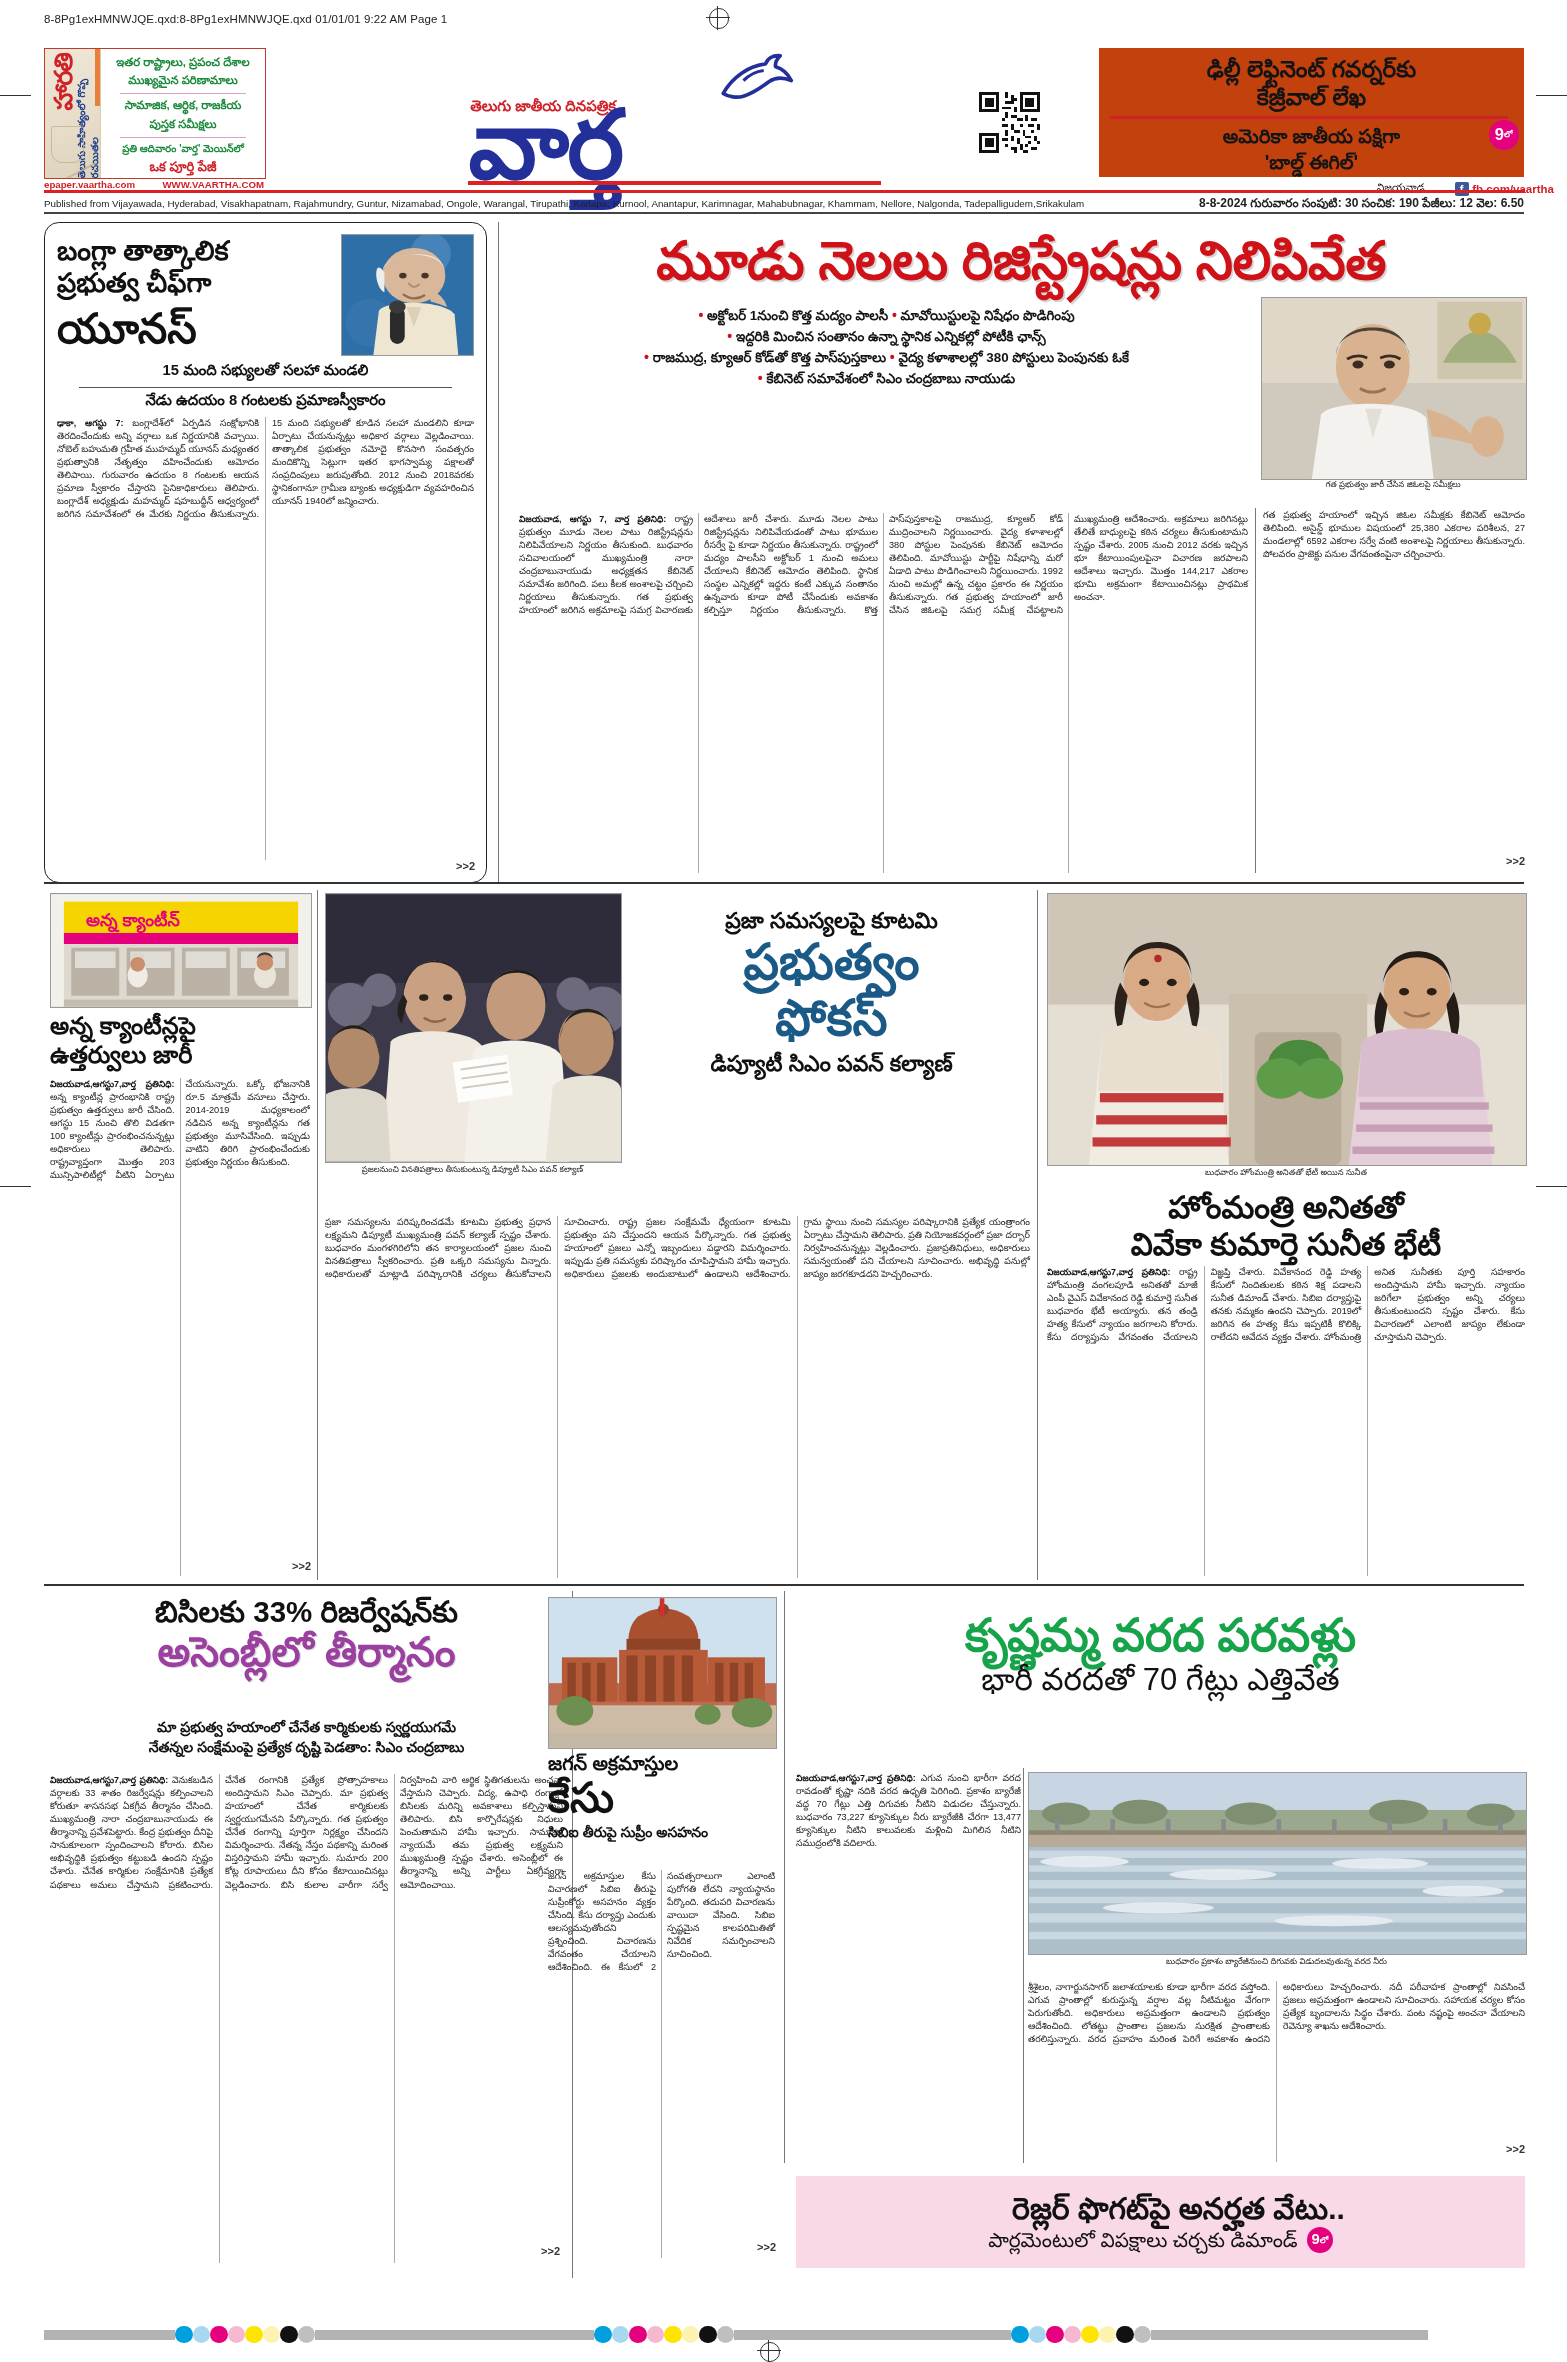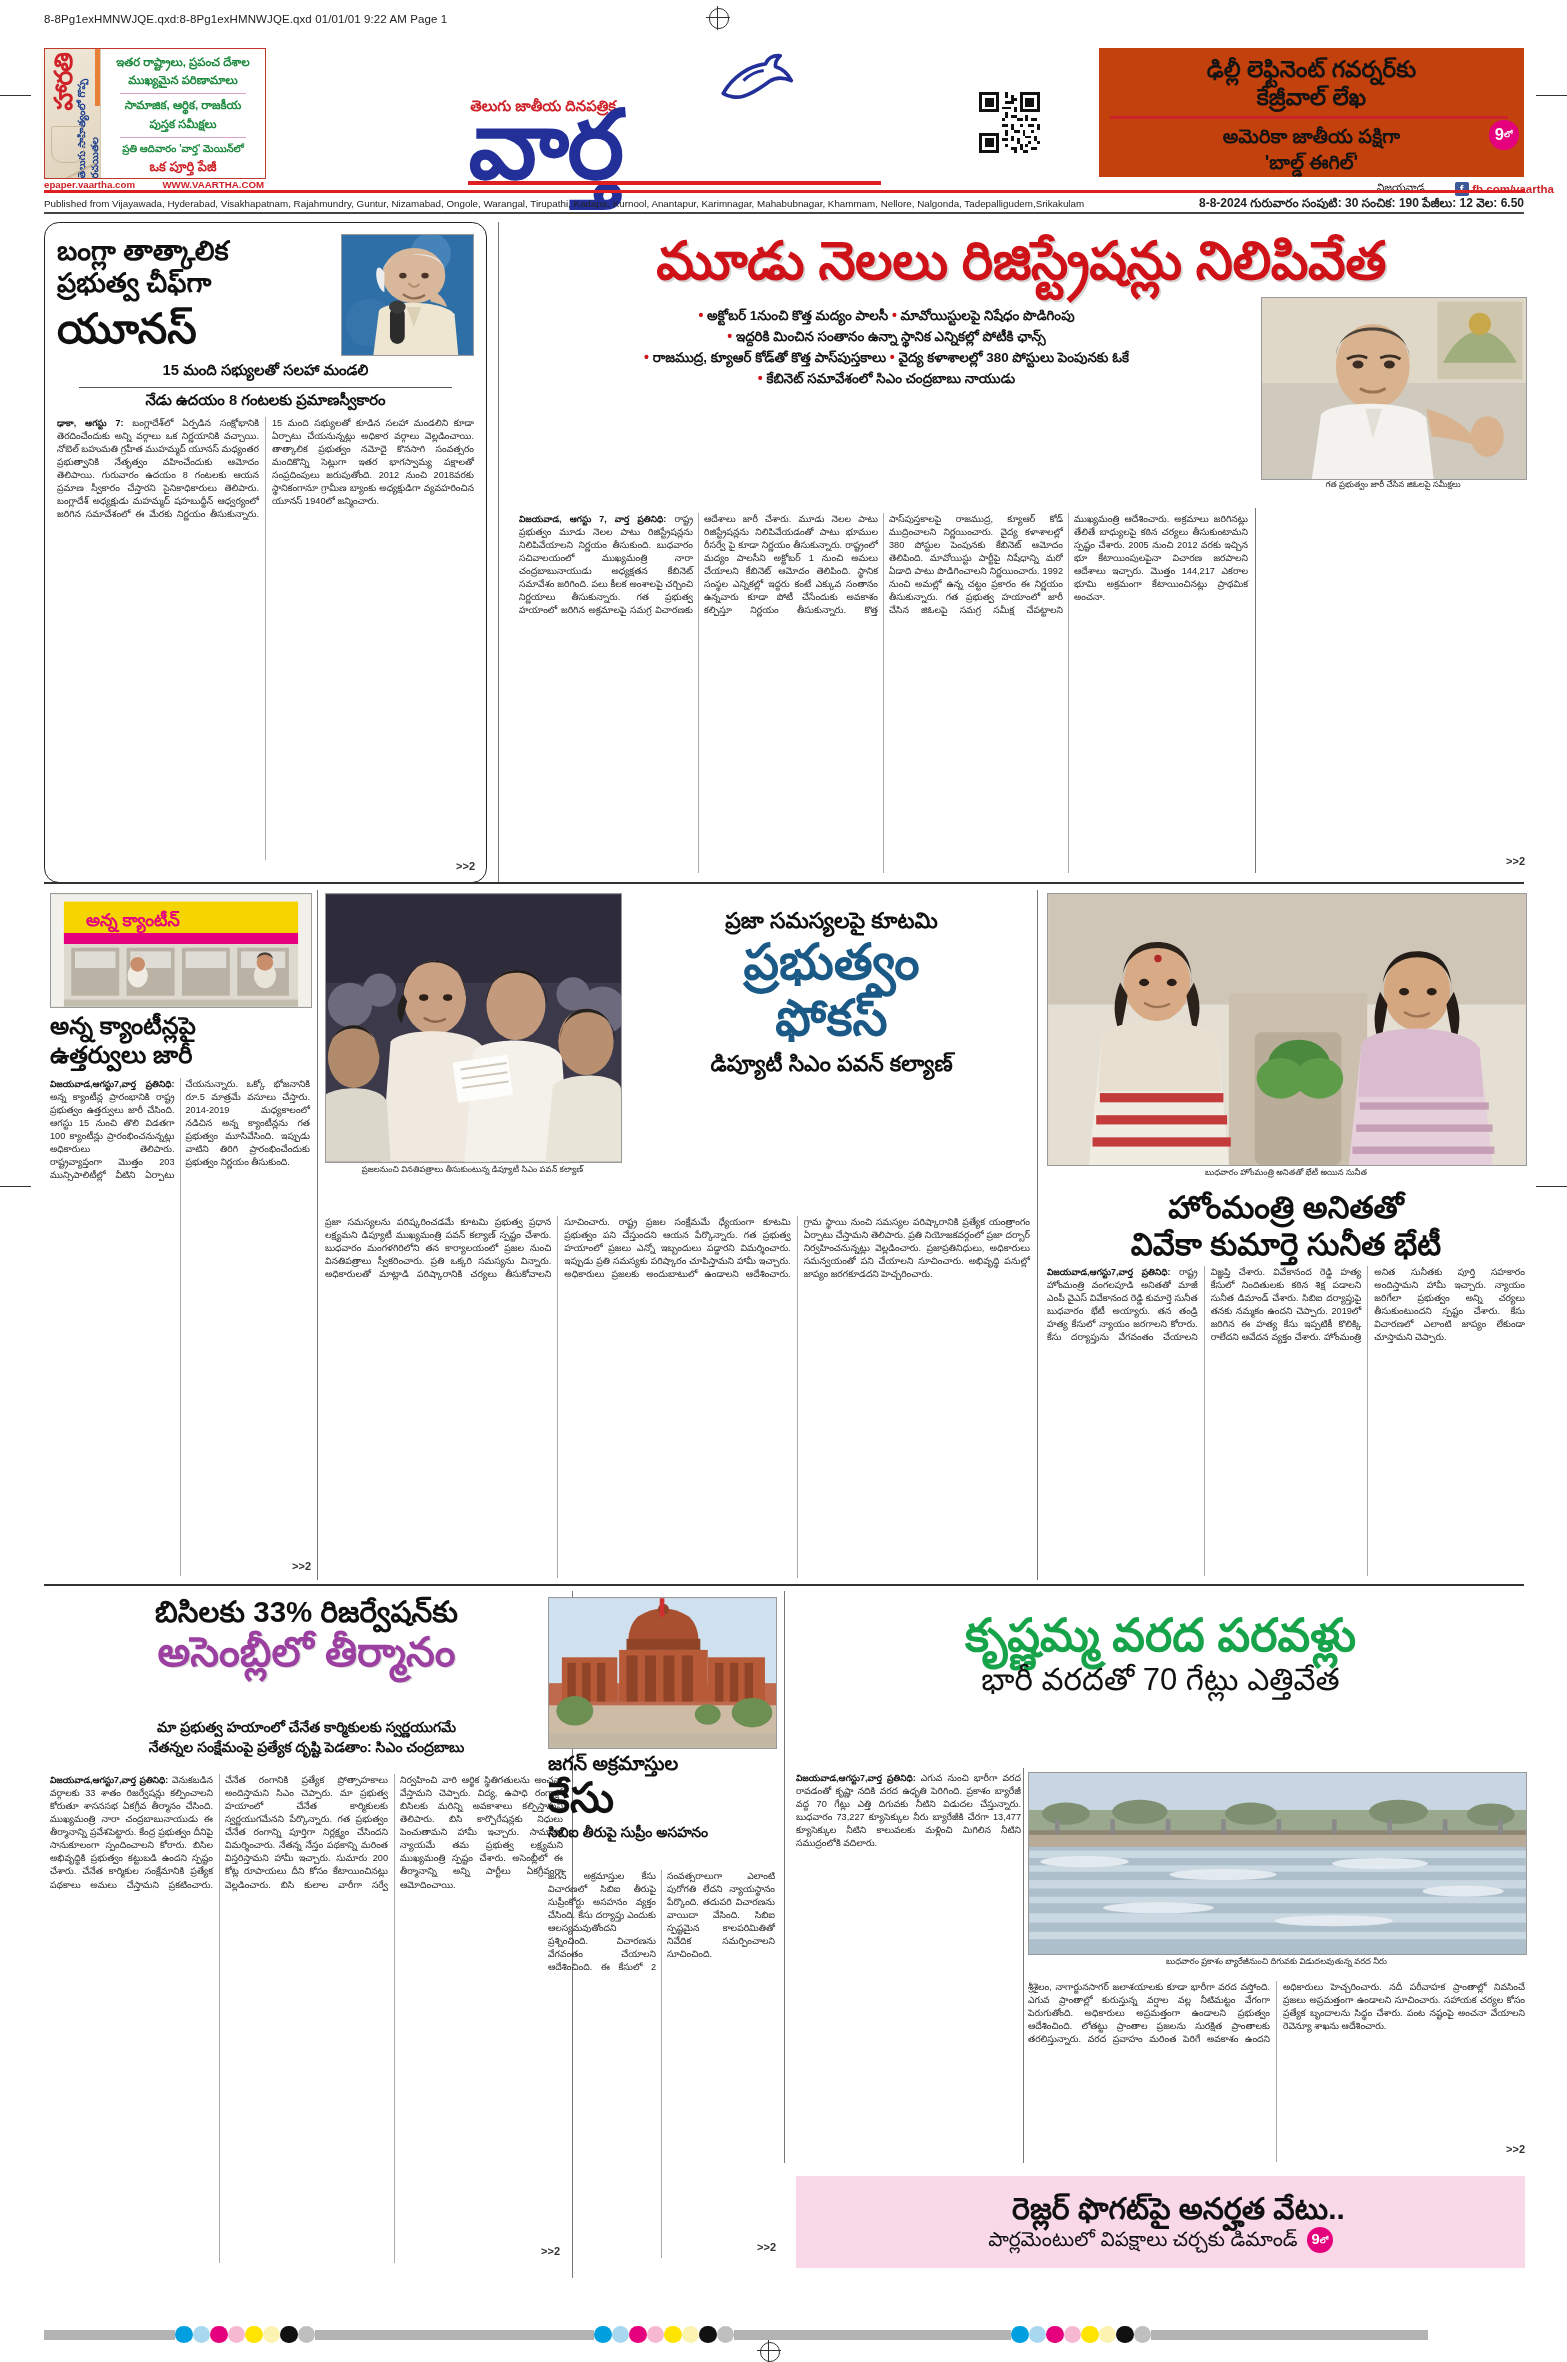--- a/index.html
+++ b/index.html
@@ -319,20 +319,23 @@
   <div class="caption" style="position:absolute;left:1261px;top:480px;width:264px;">గత ప్రభుత్వం జారీ చేసిన జిఓలపై సమీక్షలు</div>
 
   <div class="box col-text" style="left:519px;top:513px;width:729px;height:360px;column-count:4;column-gap:11px;column-rule:0.9px solid #aaa;">
     <span class="byline">విజయవాడ, ఆగస్టు 7, వార్త ప్రతినిధి:</span>
     <span>రాష్ట్ర ప్రభుత్వం మూడు నెలల పాటు రిజిస్ట్రేషన్లను నిలిపివేయాలని నిర్ణయం తీసుకుంది. బుధవారం సచివాలయంలో ముఖ్యమంత్రి నారా చంద్రబాబునాయుడు అధ్యక్షతన కేబినెట్ సమావేశం జరిగింది. పలు కీలక అంశాలపై చర్చించి నిర్ణయాలు తీసుకున్నారు. గత ప్రభుత్వ హయాంలో జరిగిన అక్రమాలపై సమగ్ర విచారణకు ఆదేశాలు జారీ చేశారు.</span>
     <span>మూడు నెలల పాటు రిజిస్ట్రేషన్లను నిలిపివేయడంతో పాటు భూముల రీసర్వే పై కూడా నిర్ణయం తీసుకున్నారు. రాష్ట్రంలో మద్యం పాలసీని అక్టోబర్ 1 నుంచి అమలు చేయాలని కేబినెట్ ఆమోదం తెలిపింది. స్థానిక సంస్థల ఎన్నికల్లో ఇద్దరు కంటే ఎక్కువ సంతానం ఉన్నవారు కూడా పోటీ చేసేందుకు అవకాశం కల్పిస్తూ నిర్ణయం తీసుకున్నారు.</span>
     <span>కొత్త పాస్‌పుస్తకాలపై రాజముద్ర, క్యూఆర్ కోడ్ ముద్రించాలని నిర్ణయించారు. వైద్య కళాశాలల్లో 380 పోస్టుల పెంపునకు కేబినెట్ ఆమోదం తెలిపింది. మావోయిస్టు పార్టీపై నిషేధాన్ని మరో ఏడాది పాటు పొడిగించాలని నిర్ణయించారు. 1992 నుంచి అమల్లో ఉన్న చట్టం ప్రకారం ఈ నిర్ణయం తీసుకున్నారు.</span>
     <span>గత ప్రభుత్వ హయాంలో జారీ చేసిన జిఓలపై సమగ్ర సమీక్ష చేపట్టాలని ముఖ్యమంత్రి ఆదేశించారు. అక్రమాలు జరిగినట్లు తేలితే బాధ్యులపై కఠిన చర్యలు తీసుకుంటామని స్పష్టం చేశారు. 2005 నుంచి 2012 వరకు ఇచ్చిన భూ కేటాయింపులపైనా విచారణ జరపాలని ఆదేశాలు ఇచ్చారు. మొత్తం 144,217 ఎకరాల భూమి అక్రమంగా కేటాయించినట్లు ప్రాథమిక అంచనా.</span>
   </div>
   <div class="vr" style="left:1255px;top:508px;height:365px;"></div>
+  <div class="box col-text" style="left:1263px;top:509px;width:262px;height:343px;">
+    <span>గత ప్రభుత్వ హయాంలో ఇచ్చిన జిఓల సమీక్షకు కేబినెట్ ఆమోదం తెలిపింది. అసైన్డ్ భూముల విషయంలో 25,380 ఎకరాల పరిశీలన, 27 మండలాల్లో 6592 ఎకరాల సర్వే వంటి అంశాలపై నిర్ణయాలు తీసుకున్నారు. పోలవరం ప్రాజెక్టు పనుల వేగవంతంపైనా చర్చించారు.</span>
+  </div>
   <div class="contd" style="position:absolute;left:1447px;top:855px;width:78px;">&gt;&gt;2</div>
 
   <div class="hr-med" style="position:absolute;left:44px;top:882px;width:1480px;"></div>
 
   <div class="photo" style="left:50px;top:893px;width:260px;height:113px;border:0.9px solid #999;">
     <svg viewBox="0 0 282 122" width="260" height="113">
       <rect width="282" height="122" fill="#f2f0ea"></rect>
       <rect x="14" y="8" width="254" height="34" fill="#f5d400"></rect>
       <rect x="14" y="42" width="254" height="12" fill="#e5007e"></rect>
       <rect x="14" y="54" width="254" height="60" fill="#ded9cf"></rect>
@@ -600,21 +603,21 @@
   </div>
   <div class="vr" style="left:1023px;top:1768px;height:395px;"></div>
   <div class="box col-text" style="left:1028px;top:1981px;width:497px;height:181px;column-count:2;column-gap:13px;column-rule:0.9px solid #aaa;">
     <span>శ్రీశైలం, నాగార్జునసాగర్ జలాశయాలకు కూడా భారీగా వరద వస్తోంది. ఎగువ ప్రాంతాల్లో కురుస్తున్న వర్షాల వల్ల నీటిమట్టం వేగంగా పెరుగుతోంది. అధికారులు అప్రమత్తంగా ఉండాలని ప్రభుత్వం ఆదేశించింది. లోతట్టు ప్రాంతాల ప్రజలను సురక్షిత ప్రాంతాలకు తరలిస్తున్నారు.</span>
     <span>వరద ప్రవాహం మరింత పెరిగే అవకాశం ఉందని అధికారులు హెచ్చరించారు. నదీ పరీవాహక ప్రాంతాల్లో నివసించే ప్రజలు అప్రమత్తంగా ఉండాలని సూచించారు. సహాయక చర్యల కోసం ప్రత్యేక బృందాలను సిద్ధం చేశారు. పంట నష్టంపై అంచనా వేయాలని రెవెన్యూ శాఖను ఆదేశించారు.</span>
   </div>
   <div class="contd" style="position:absolute;left:1447px;top:2143px;width:78px;">&gt;&gt;2</div>
 
   <div class="box" style="left:796px;top:2176px;width:729px;height:92px;background:#f9d9e8;display:flex;flex-direction:column;align-items:center;justify-content:center;">
     <div class="h-black" style="font-size:30px;line-height:1.18;margin-left:36px;">రెజ్లర్ ఫొగట్‌పై అనర్హత వేటు..</div>
-    <div style="font-size:20px;color:#111;line-height:1.25;display:flex;align-items:center;gap:9.2px;">
+    <div style="font-size:20px;color:#111;line-height:1.25;display:flex;align-items:flex-end;gap:9.2px;">
       <span>పార్లమెంటులో విపక్షాలు చర్చకు డిమాండ్</span>
       <span class="badge9" style="position:static;width:26px;height:26px;font-size:14.8px;">
         <span>9</span>
           <sub>లో</sub>
       </span>
     </div>
   </div>
 
   <div class="colorbars">
     <div class="cb-gray" style="width:131px;"></div>

